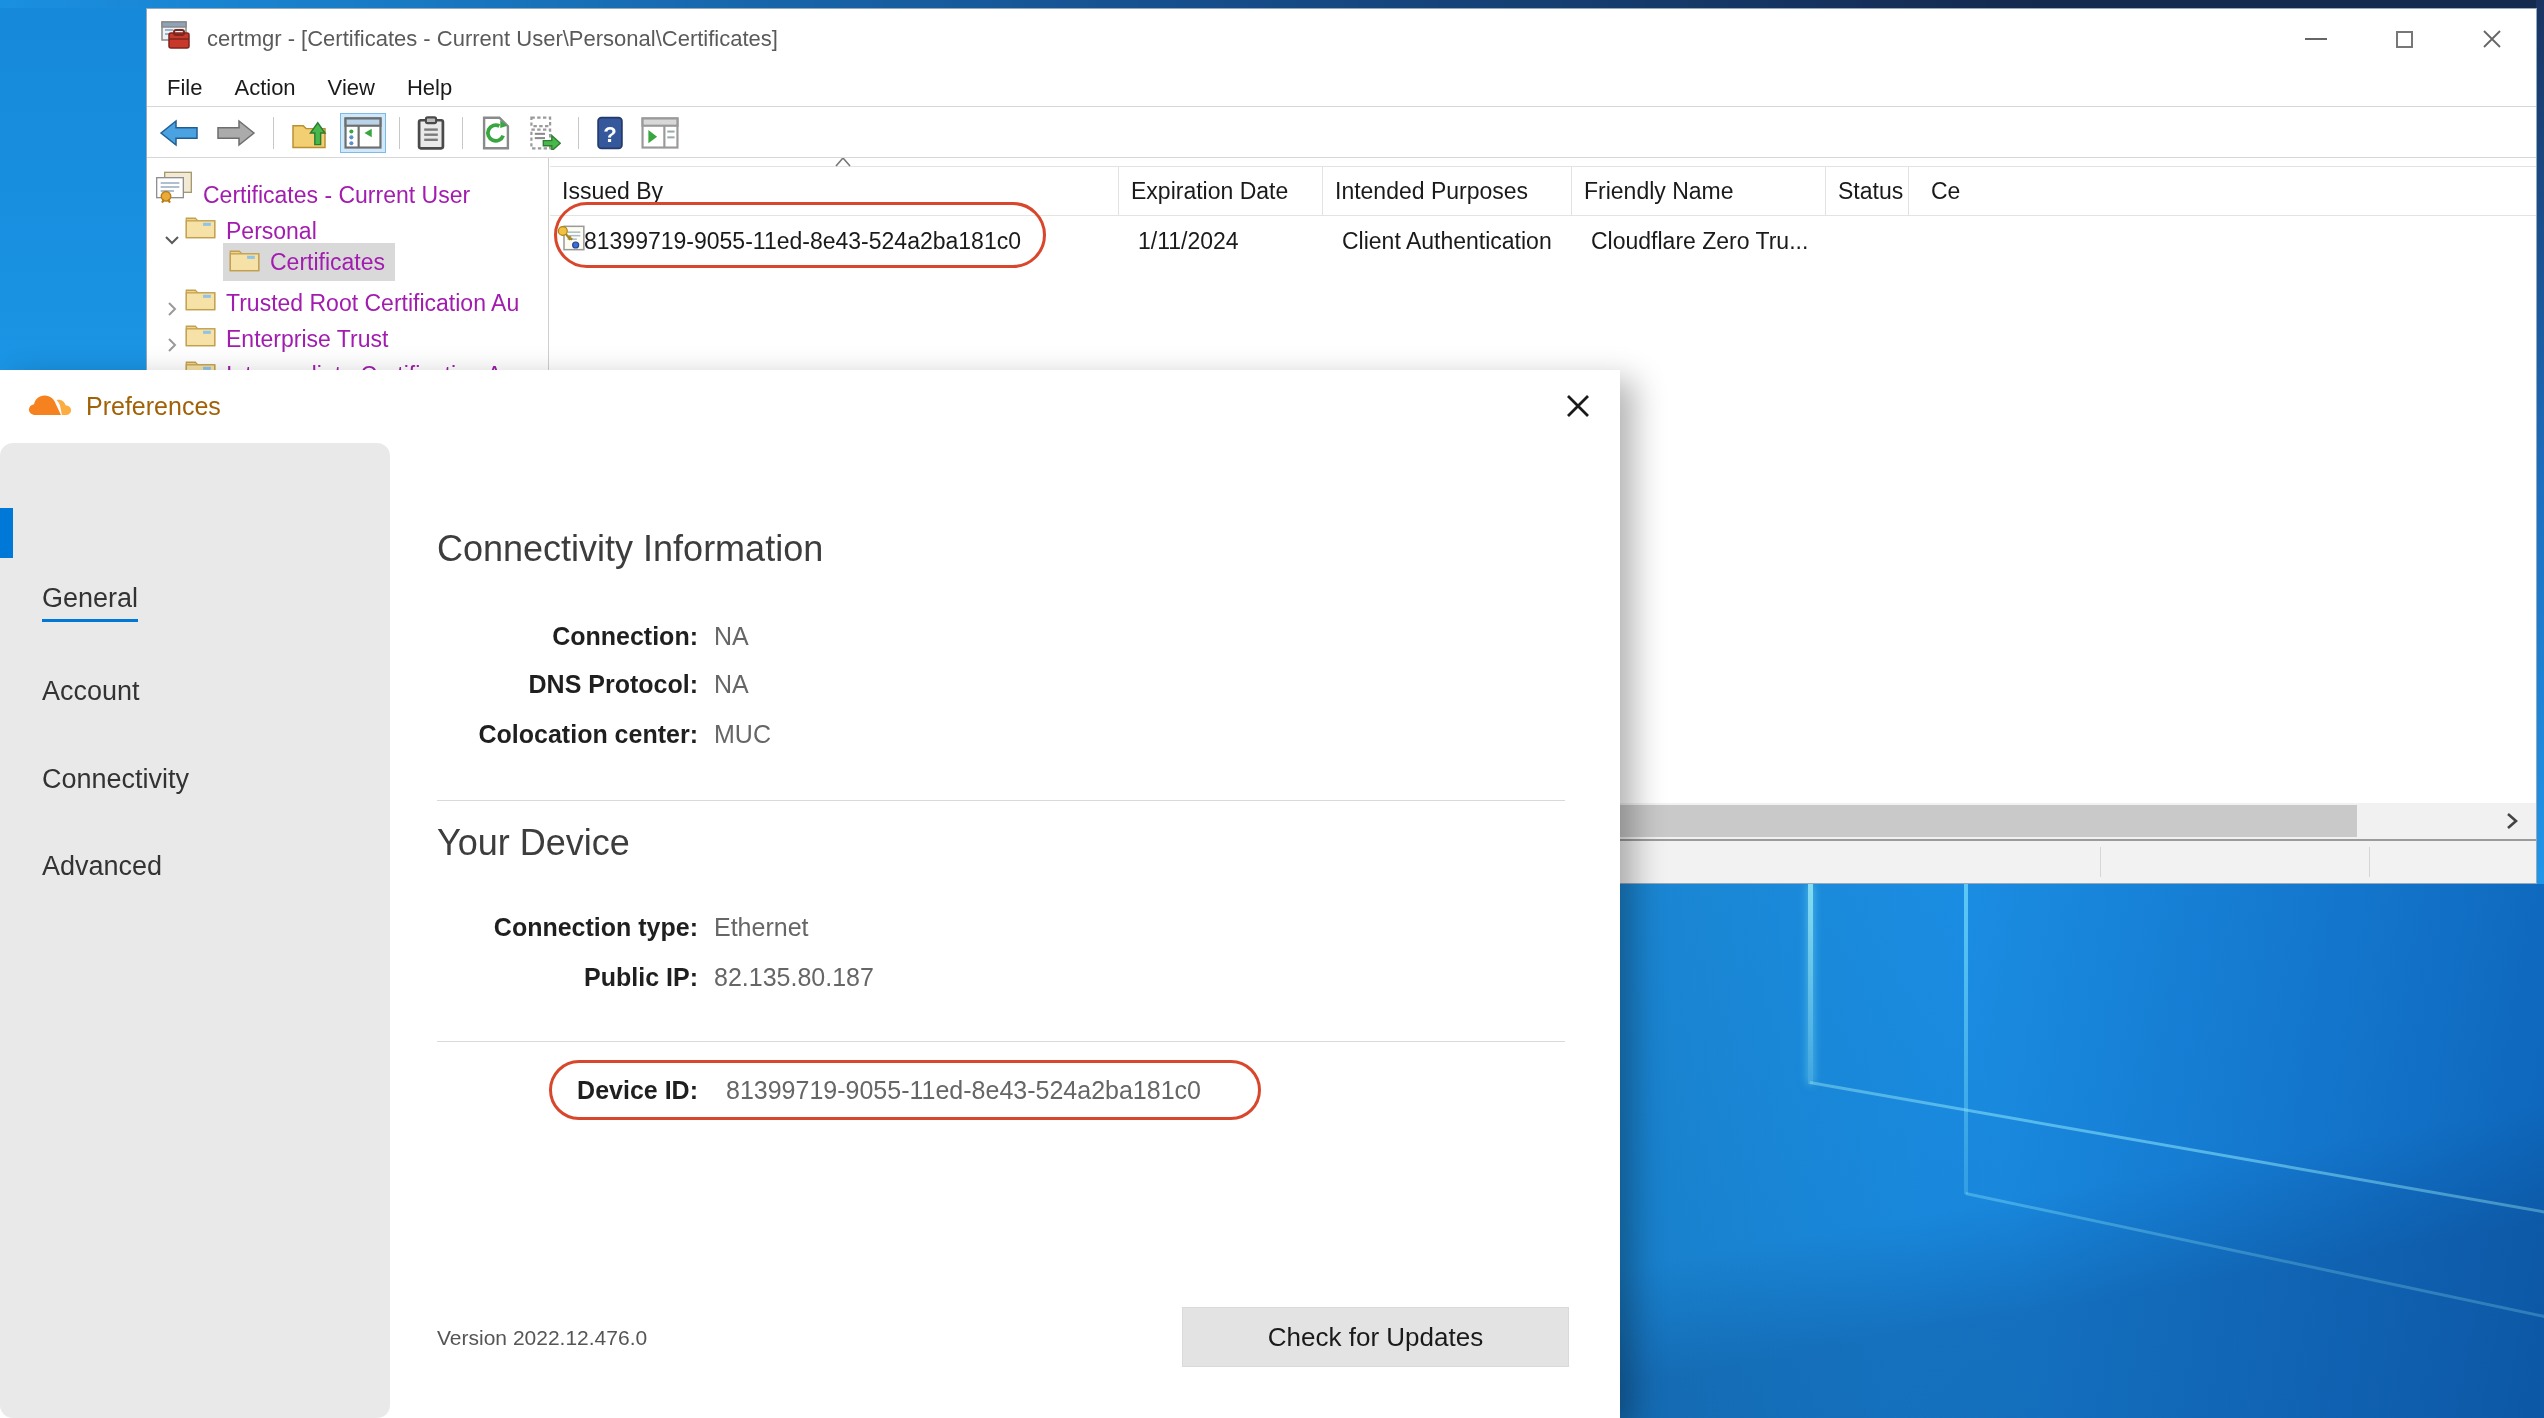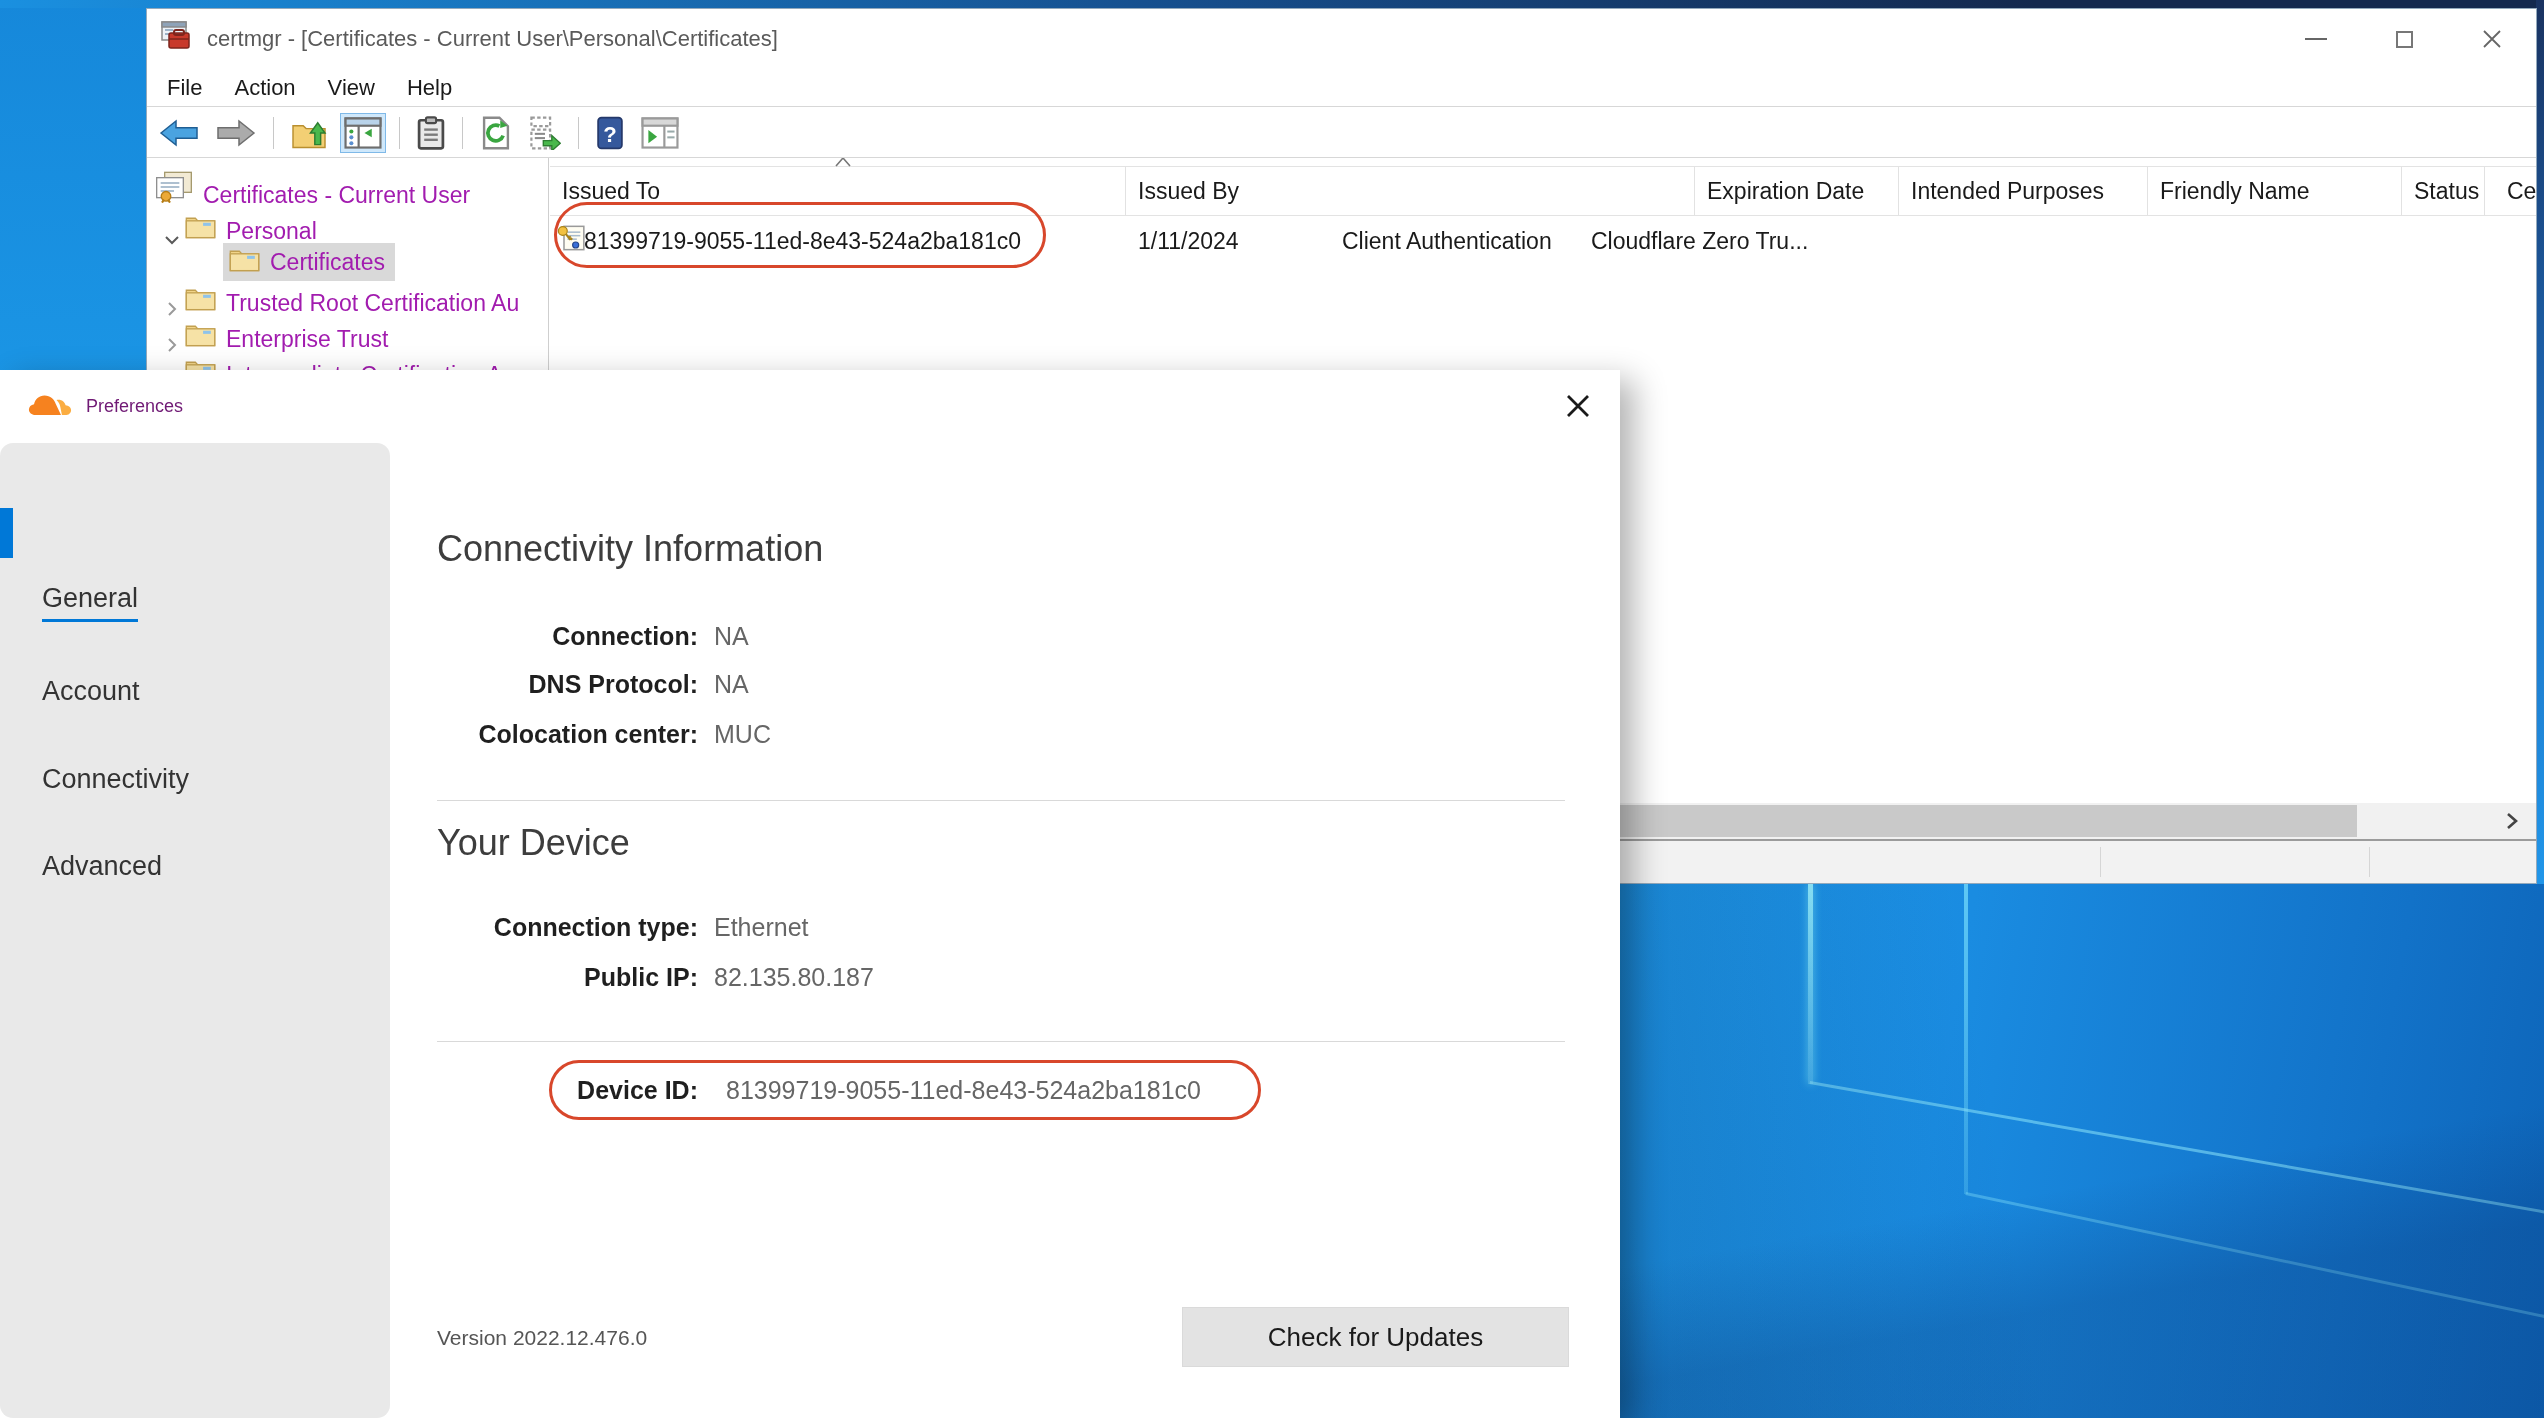--- a/index.html
+++ b/index.html
@@ -76,21 +76,21 @@
     display:flex; align-items:center; justify-content:center; }
   .statusbar { position:absolute; left:0; right:0; bottom:0; height:44px; background:#f2f2f2;
     border-top:2px solid #9b9b9b; }
   .sb-sep { position:absolute; top:6px; bottom:6px; width:1px; background:#d6d6d6; }
 
   
   .dlg { position:absolute; left:0; top:370px; width:1620px; height:1048px; background:#fff;
     box-shadow:14px 10px 30px rgba(0,0,0,.30); z-index:2; }
   .dlg-titlebar { position:absolute; left:0; top:0; right:0; height:73px; background:#fff;
     display:flex; align-items:center; padding-left:28px; }
-  .dlg-title { margin-left:14px; font-size:18px; color:#701a75; }
+  .dlg-title { margin-left:14px; font-size:25px; color:#a16207; }
   .dlg-close { position:absolute; right:20px; top:14px; width:44px; height:44px;
     display:flex; align-items:center; justify-content:center; }
   .dlg-side { position:absolute; left:0; top:73px; width:390px; bottom:0; background:#e9e9e9;border-radius:13px; }
   .side-accent { position:absolute; left:0; top:65px; width:13px; height:50px; background:#0078d7; }
   .nav-item { position:absolute; left:42px; font-size:27px; color:#333; white-space:nowrap; }
   .nav-item.active span { border-bottom:3px solid #0078d7; padding-bottom:6px; }
   .dlg-h { position:absolute; left:437px; font-size:36px; font-weight:400; color:#3d3d3d; white-space:nowrap; }
   .kv-label { position:absolute; left:437px; width:261px; text-align:right; font-size:25px;
     font-weight:bold; color:#1f1f1f; white-space:nowrap; }
   .kv-value { position:absolute; left:714px; font-size:25px; color:#666; white-space:nowrap; }
@@ -323,21 +323,20 @@
     </div>
 
     <div class="list-panel">
       <div class="lp-topline"></div>
       <span class="sort-caret">
         <svg width="20" height="13" viewBox="0 0 20 13">
             <path d="M3 11 L10 3 L17 11" fill="none" stroke="#777" stroke-width="1.6"></path>
           </svg>
       </span>
       <div class="hdr">
-        <div class="hcell" style="width:576px;">Issued To</div>
         <div class="hcell" style="width:569px;">Issued By</div>
         <div class="hcell" style="width:204px;">Expiration Date</div>
         <div class="hcell" style="width:249px;">Intended Purposes</div>
         <div class="hcell" style="width:254px;">Friendly Name</div>
         <div class="hcell" style="width:83px;">Status</div>
         <div class="hcell" style="width:55px; padding-left:22px; border-right:none;">Ce</div>
       </div>
       <div class="hdr-underline"></div>
 
       <div class="data-row">

